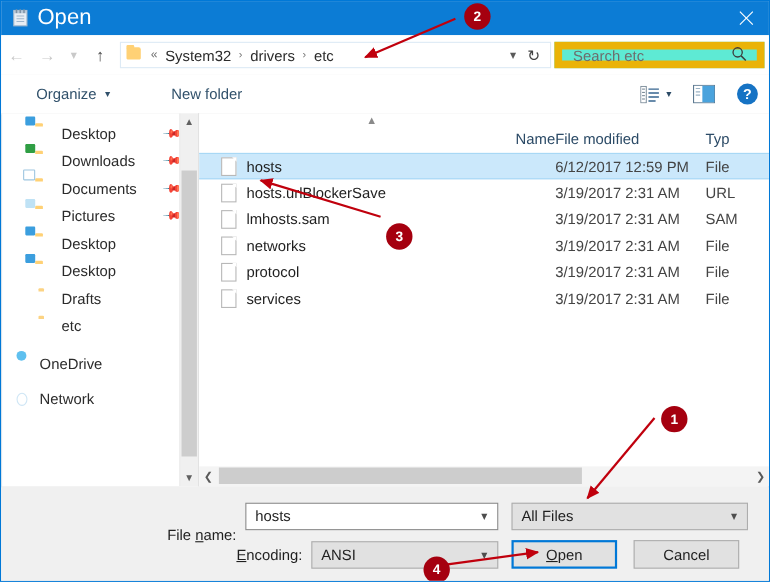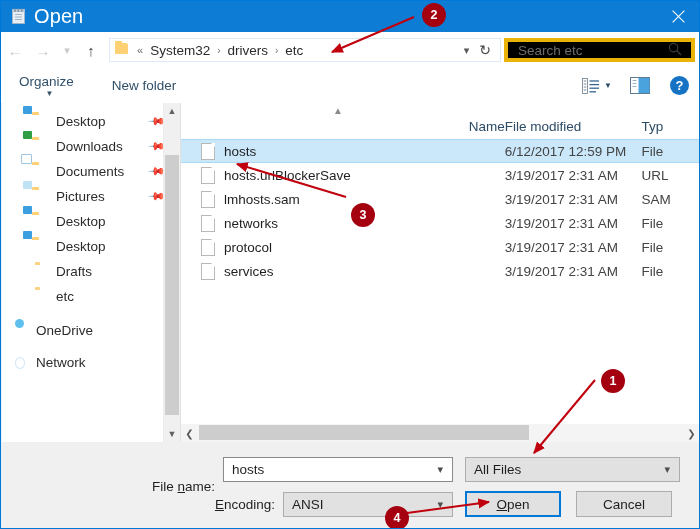--- a/index.html
+++ b/index.html
@@ -108,22 +108,22 @@
   }
   .addr-refresh {
     color: #444;
     font-size: 14px;
     padding: 0 9px 0 2px;
   }
   .searchbox {
     margin-left: 3px;
     height: 24px;
     flex: 1;
-    border: 4px solid #eab308;
-    background: #000000;
+    border: 7px solid #eab308;
+    background: #5eead4;
     display: flex;
     align-items: center;
     box-sizing: border-box;
     margin-right: 6px;
   }
   .search-ph {
     margin-left: 10px;
     color: #6d6d6d;
     font-size: 13.5px;
   }
@@ -144,22 +144,22 @@
     align-items: center;
     border-bottom: 1px solid #e3e3e3;
   }
   .cmd-item {
     font-size: 13.5px;
     color: #31516b;
     padding: 0 8px;
     display: flex;
     align-items: center;
   }
-  #organize-btn { margin-left: 10px; flex-direction: column; }
-  #new-folder-btn { margin-left: 22px; justify-content: flex-end; }
+  #organize-btn { margin-left: 24px; }
+  #new-folder-btn { margin-left: 38px; justify-content: flex-end; }
   .cmd-caret {
     margin-left: 6px;
     font-size: 8px;
     color: #31516b;
   }
   .cmd-right {
     margin-left: auto;
     display: flex;
     align-items: center;
     margin-right: 12px;

